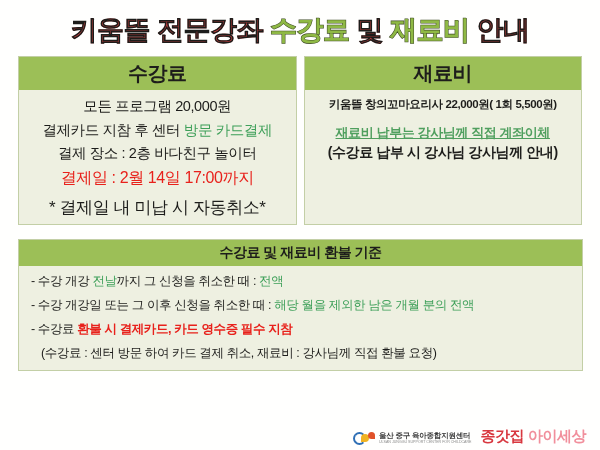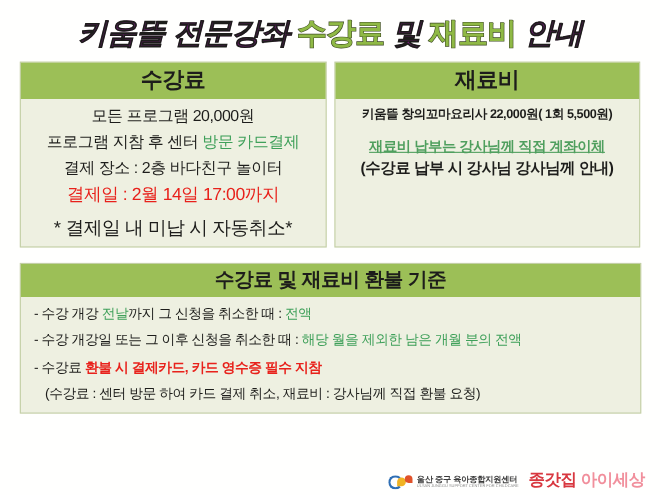--- a/index.html
+++ b/index.html
@@ -35,22 +35,21 @@
     box-sizing: border-box;
     white-space: nowrap;
   }
   .title-seg {
     font-size: 27px;
     font-weight: bold;
     letter-spacing: -0.5px;
     line-height: 1;
   }
   .title-dark {
-    color: #701a75;
-    font-style: italic;
+    color: #ef4444;
     -webkit-text-stroke: 0.6px #1d1d1b;
   }
   .title-green {
     color: #8fb945;
     -webkit-text-stroke: 1.1px #3f4a27;
     paint-order: stroke fill;
   }
 
   
   .top-row {
@@ -106,21 +105,21 @@
   .panel-mat .line.big    { font-size: 14px; font-weight: bold; margin-bottom: 0; }
 
   .hl-green { color: #3fa05a; }
 
   
   .bottom-wrap {
     padding: 14px 18px 0;
     box-sizing: border-box;
   }
   .panel-refund { width: 565px; }
-  .panel-refund .panel-head { font-size: 18px; padding: 5px 0 6px; }
+  .panel-refund .panel-head { font-size: 14px; padding: 5px 0 6px; }
   .panel-refund .panel-body {
     padding: 9px 10px 10px 12px;
     align-items: flex-start;
   }
   .rline {
     text-align: left;
     font-size: 12.5px;
     color: #1d1d1b;
     letter-spacing: -0.4px;
     line-height: 1.05;
@@ -200,21 +199,21 @@
     <span class="title-seg title-green">재료비</span>
     <span class="title-seg title-dark">안내</span>
   </div>
 
   <div class="top-row">
 
     <div class="panel panel-fee">
       <div class="panel-head">수강료</div>
       <div class="panel-body">
         <div class="line">모든 프로그램 20,000원</div>
-        <div class="line"><span>프로그램 지참 후 센터 </span><span class="hl-green">방문 카드결제</span></div>
+        <div class="line"><span>결제카드 지참 후 센터 </span><span class="hl-green">방문 카드결제</span></div>
         <div class="line">결제 장소 : 2층 바다친구 놀이터</div>
         <div class="line red">결제일 : 2월 14일 17:00까지</div>
         <div class="line small">* 결제일 내 미납 시 자동취소*</div>
       </div>
     </div>
 
     <div class="panel panel-mat">
       <div class="panel-head">재료비</div>
       <div class="panel-body">
         <div class="line">키움뜰 창의꼬마요리사 22,000원( 1회 5,500원)</div>

